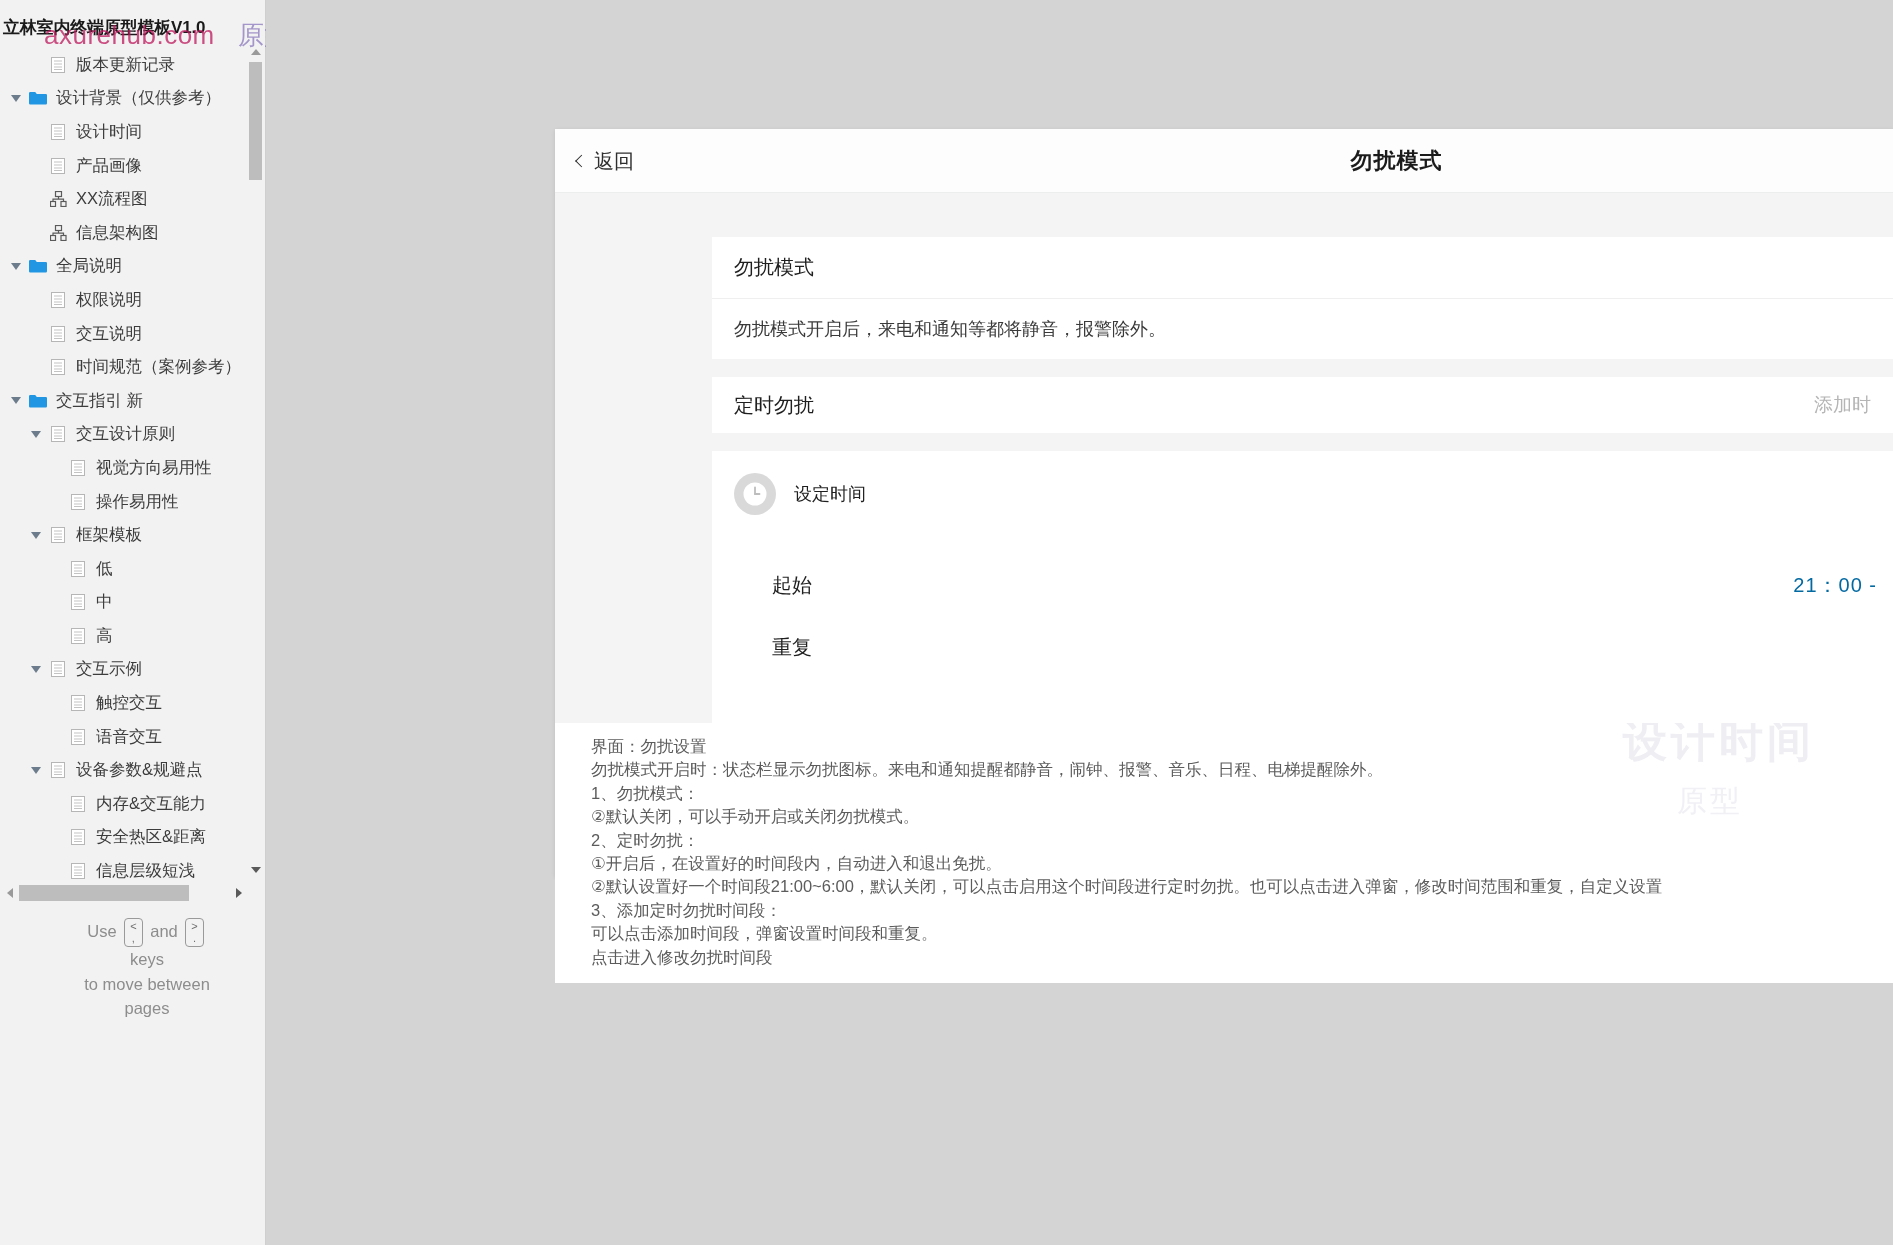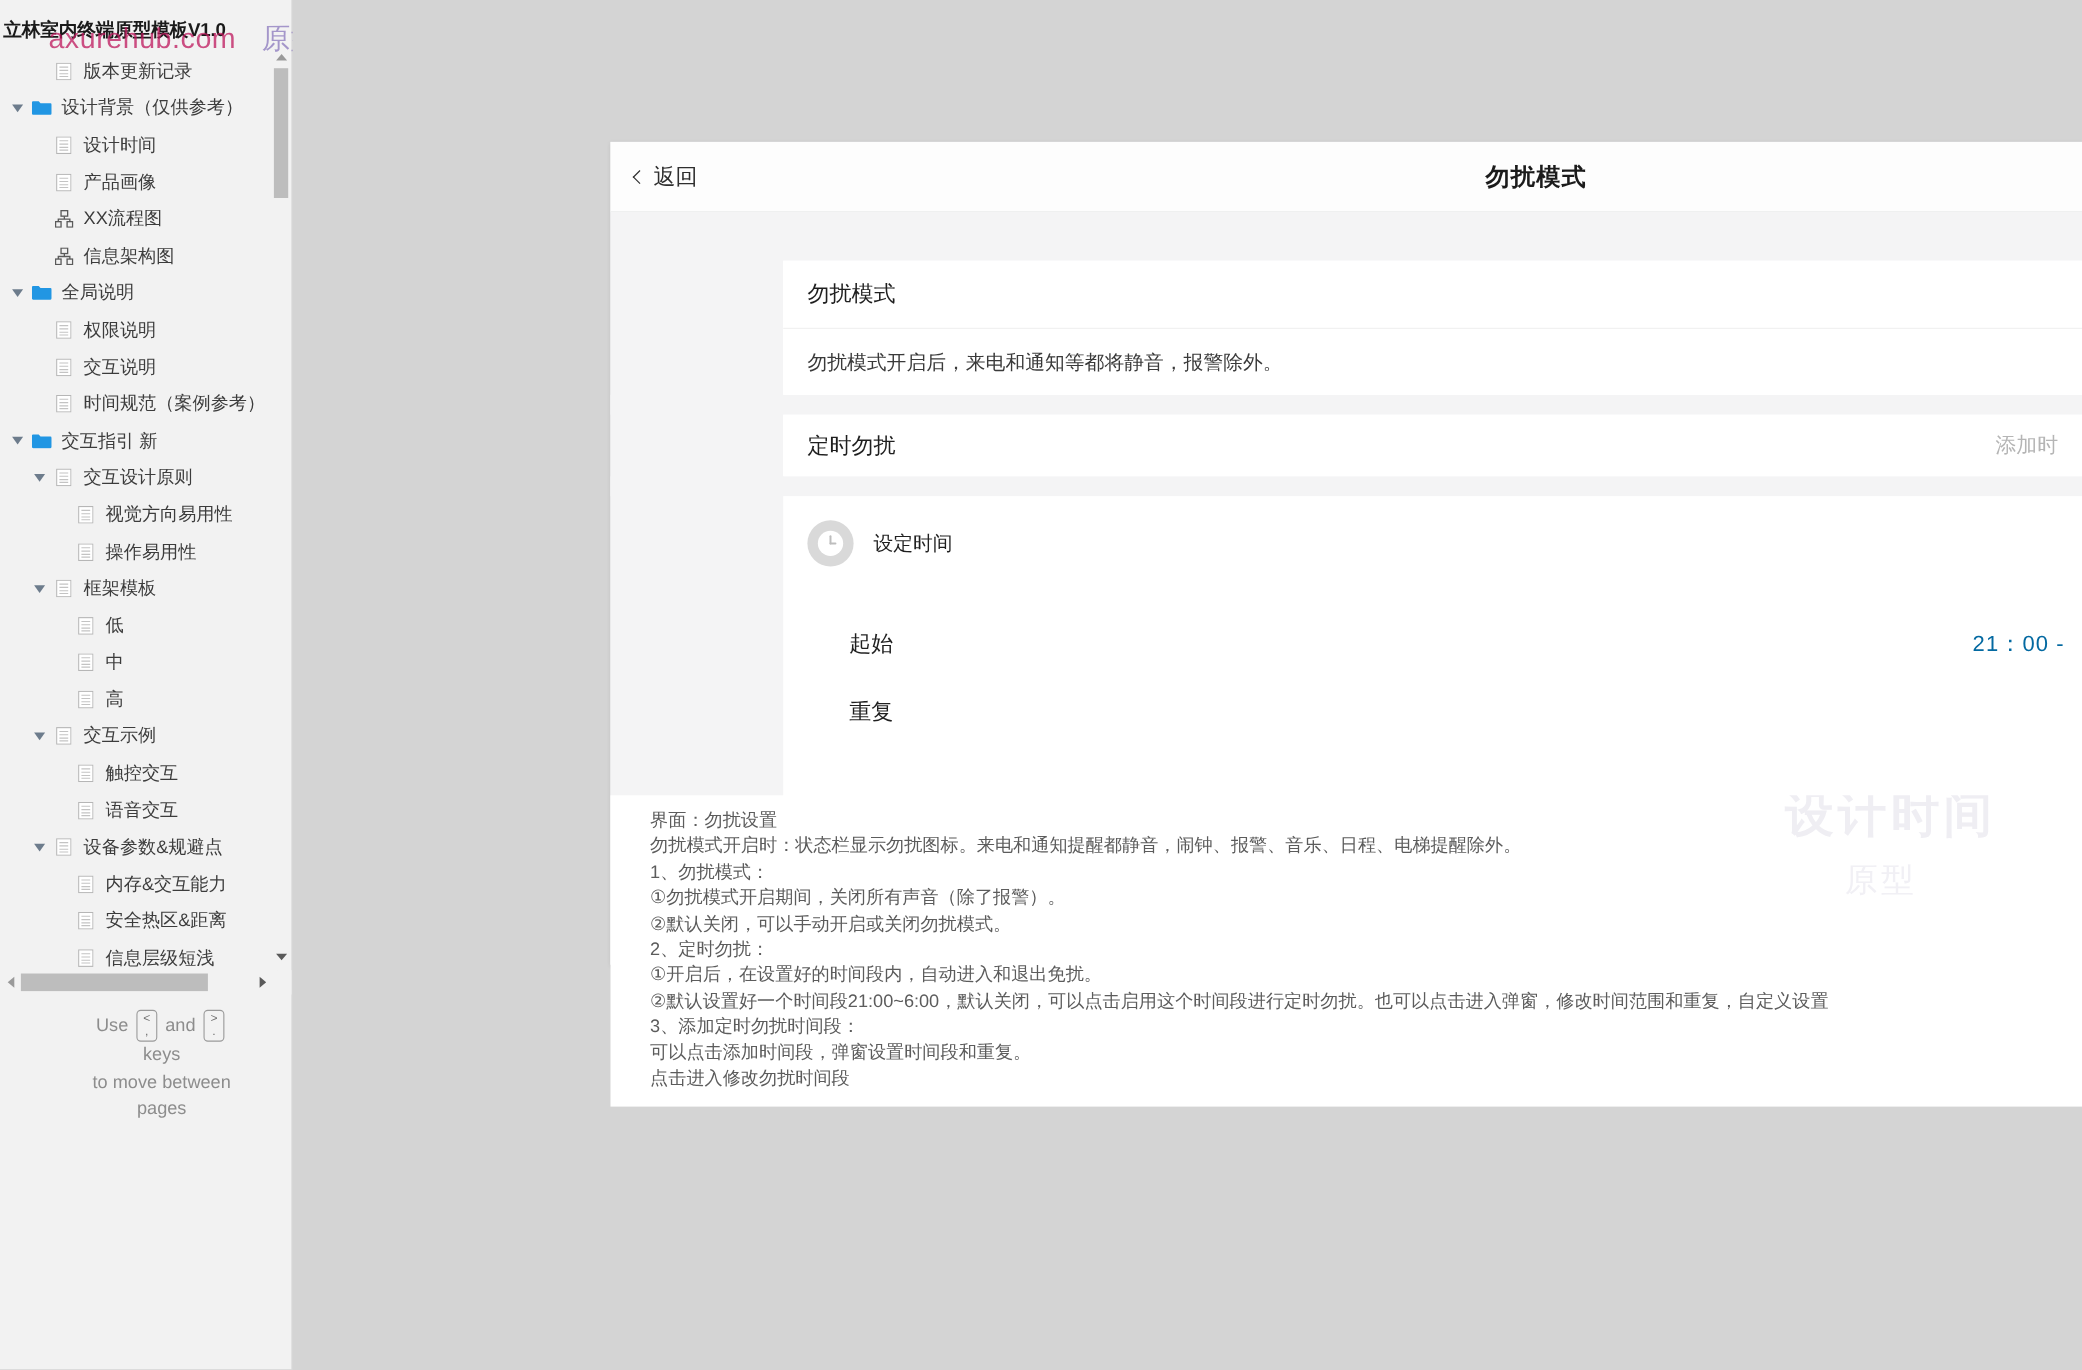--- a/index.html
+++ b/index.html
@@ -788,21 +788,20 @@
     </div>
 
     <div class="device-shadow"></div>
 
     <div class="annotation" id="annotation">
       <div class="ghost-wm">设计时间</div>
       <div class="ghost-wm2">原型</div>
     <div class="ln">界面：勿扰设置</div>
         <div class="ln">勿扰模式开启时：状态栏显示勿扰图标。来电和通知提醒都静音，闹钟、报警、音乐、日程、电梯提醒除外。</div>
         <div class="ln">1、勿扰模式：</div>
-        <div class="ln">①勿扰模式开启期间，关闭所有声音（除了报警）。</div>
         <div class="ln">②默认关闭，可以手动开启或关闭勿扰模式。</div>
         <div class="ln">2、定时勿扰：</div>
         <div class="ln">①开启后，在设置好的时间段内，自动进入和退出免扰。</div>
         <div class="ln">②默认设置好一个时间段21:00~6:00，默认关闭，可以点击启用这个时间段进行定时勿扰。也可以点击进入弹窗，修改时间范围和重复，自定义设置</div>
         <div class="ln">3、添加定时勿扰时间段：</div>
         <div class="ln">可以点击添加时间段，弹窗设置时间段和重复。</div>
         <div class="ln last">点击进入修改勿扰时间段</div>
       </div>
 
   </div>

